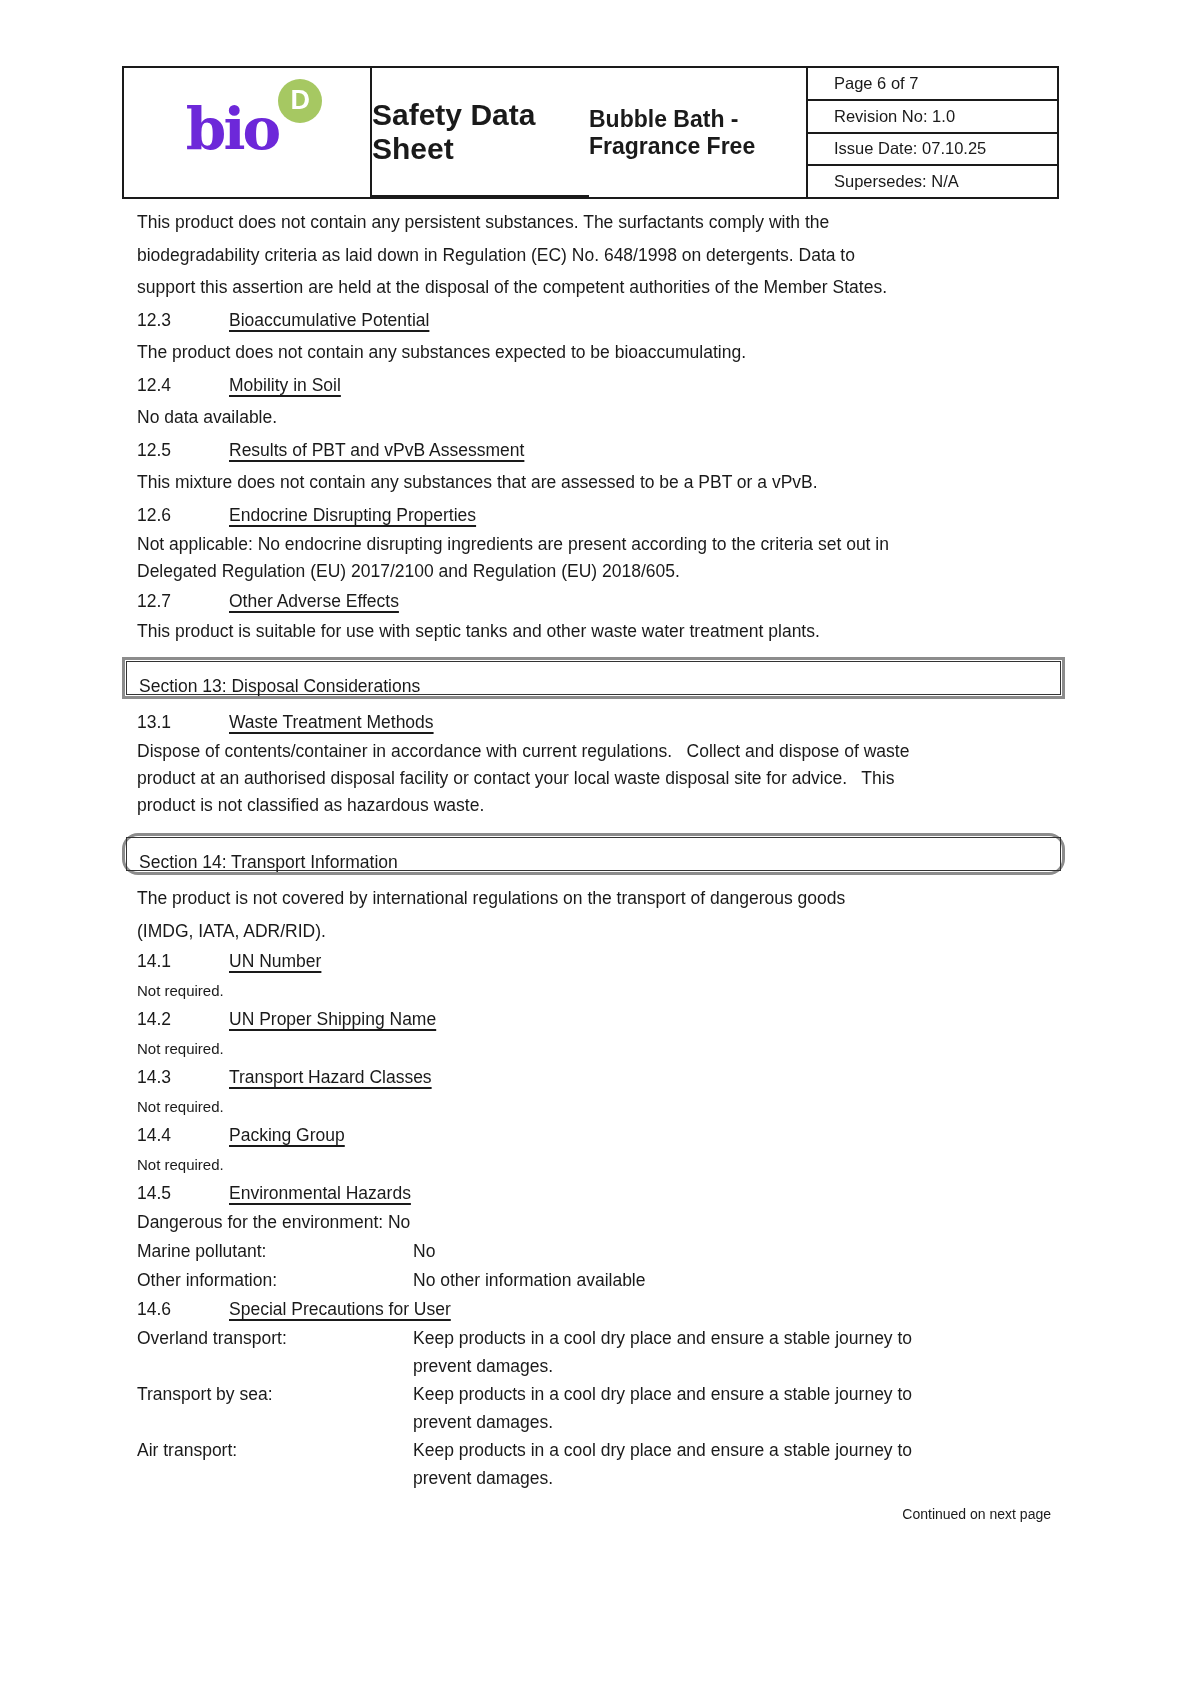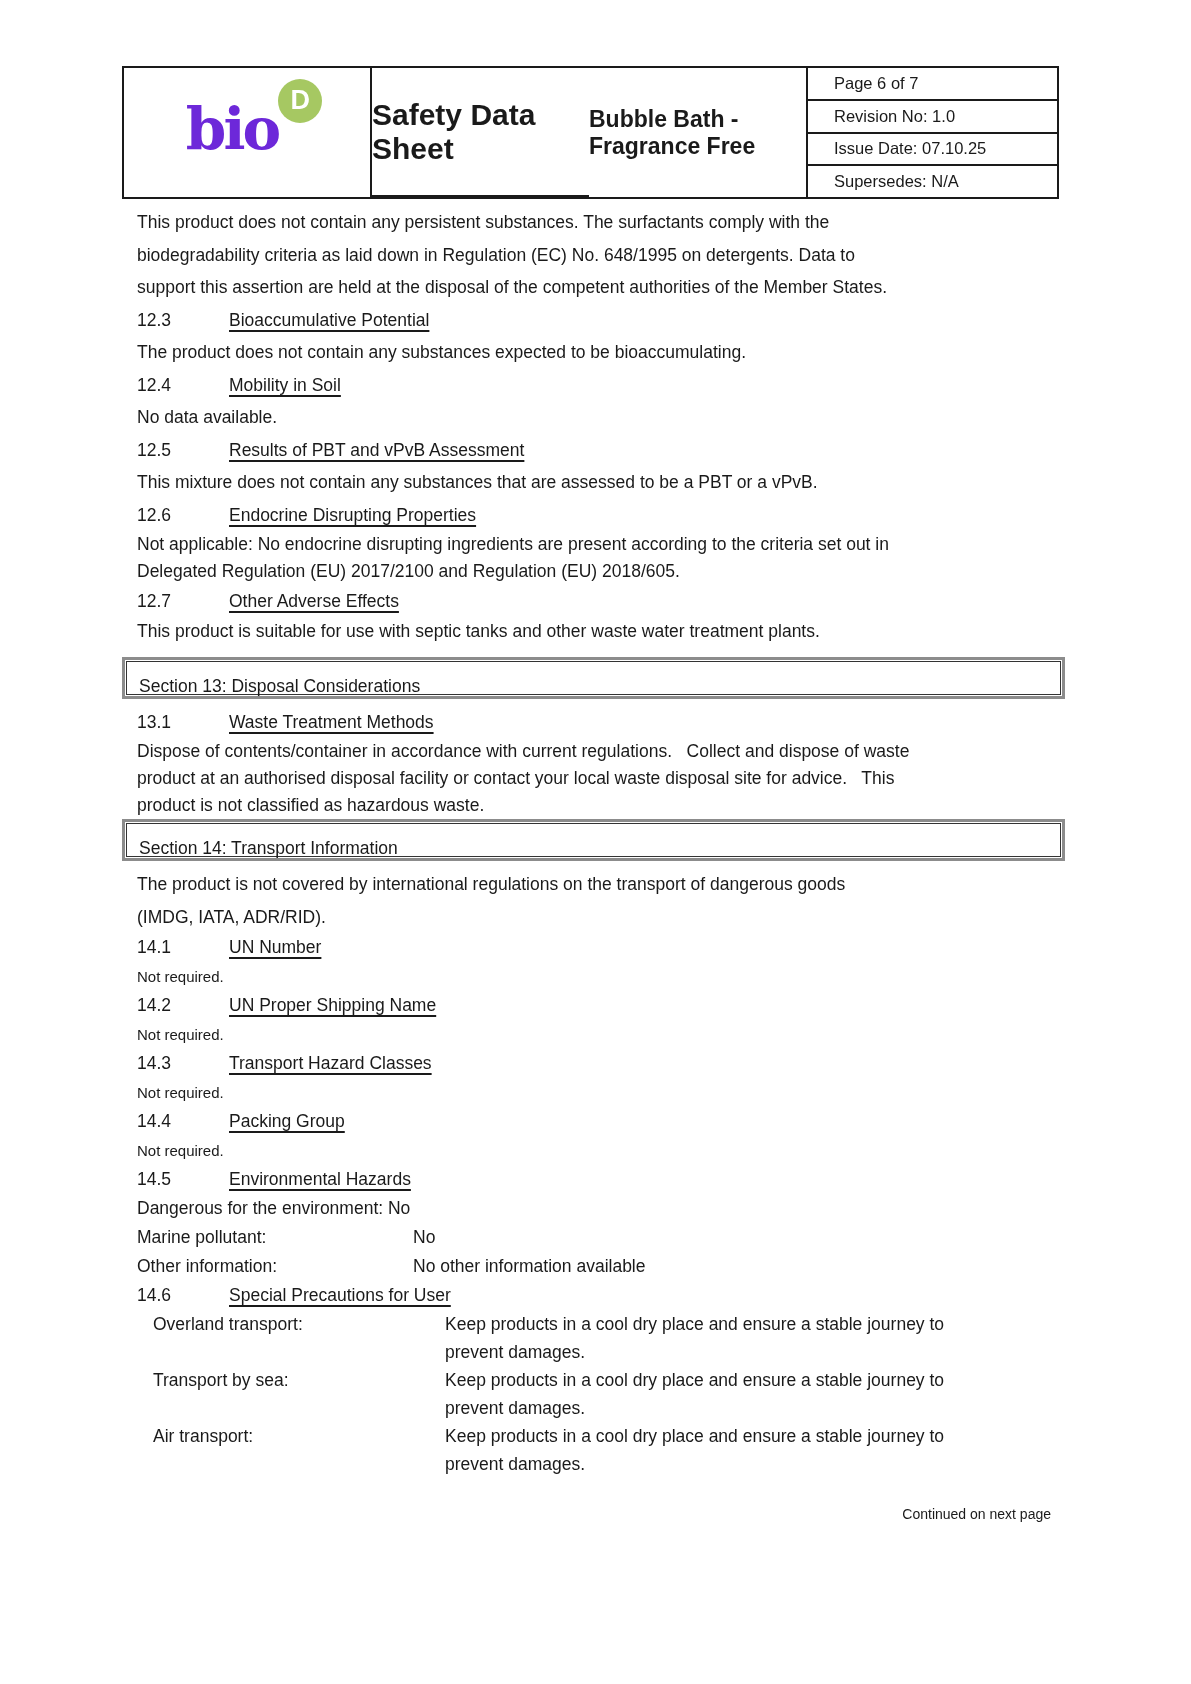--- a/index.html
+++ b/index.html
@@ -90,34 +90,34 @@
     font-size: 16.5px;
     border-bottom: 2px solid #1a1a1a;
   }
   .meta-row:last-child { border-bottom: none; }
 
   
   .txt { padding-left: 15px; }
   .line { white-space: pre-wrap; }
   .l32 { height: 32.5px; line-height: 32.5px; font-size: 17.5px; }
   .l27 { height: 27px; line-height: 27px; font-size: 17.5px; }
-  .l28 { height: 28px; line-height: 28px; font-size: 17.5px; margin-left: 16px; }
+  .l28 { height: 28px; line-height: 28px; font-size: 17.5px; }
   .r29 { height: 29px; line-height: 29px; font-size: 17.5px; }
   .small { font-size: 15px; }
 
   .heading { display: flex; gap: 16px; }
   .hnum { display: inline-block; width: 76px; flex: 0 0 76px; }
   .htitle {
     text-decoration: underline;
     text-underline-offset: 4px;
     text-decoration-thickness: 1.5px;
   }
 
   .mt21 { margin-top: 7px; }
-  .mt14 { margin-top: 0; }
+  .mt14 { margin-top: 14px; border-radius: 16px; }
   .mt12 { margin-top: 12px; }
 
   
   .sec-box {
     border: 3px solid #8c8c8c;
     padding: 1px;
     background: #ffffff;
   }
   .sec-box-inner {
     border: 1px solid #333333;
@@ -126,21 +126,21 @@
     font-size: 17.5px;
     padding: 8px 12px;
   }
 
   
   .kv { display: flex; }
   .kv-label { width: 276px; flex: 0 0 276px; }
   .kv-value { flex: 1; }
 
   .footer-note {
-    margin-top: 26px;
+    margin-top: 12px;
     text-align: right;
     font-size: 14px;
     height: 20px;
     line-height: 20px;
     padding-right: 14px;
   }
 </style>
 </head>
 <body>
 
@@ -161,21 +161,21 @@
       <div class="hdr-meta-cell">
         <div class="meta-row">Page 6 of 7</div>
         <div class="meta-row">Revision No: 1.0</div>
         <div class="meta-row">Issue Date: 07.10.25</div>
         <div class="meta-row">Supersedes: N/A</div>
       </div>
     </div>
 
     <div class="txt mt21">
       <div class="line l32">This product does not contain any persistent substances. The surfactants comply with the</div>
-      <div class="line l32">biodegradability criteria as laid down in Regulation (EC) No. 648/1995 on detergents. Data to</div>
+      <div class="line l32">biodegradability criteria as laid down in Regulation (EC) No. 648/1998 on detergents. Data to</div>
       <div class="line l32">support this assertion are held at the disposal of the competent authorities of the Member States.</div>
     </div>
 
     <div class="txt heading l32">
       <span class="hnum">12.3</span>
       <span class="htitle">Bioaccumulative Potential</span>
     </div>
     <div class="txt line l32">The product does not contain any substances expected to be bioaccumulating.</div>
 
     <div class="txt heading l32">

